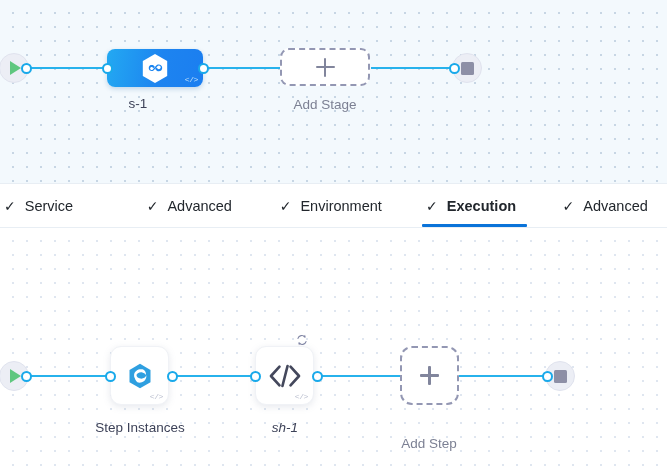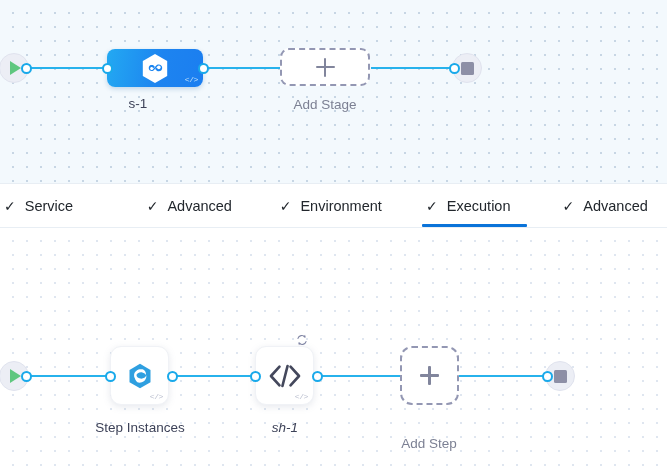--- a/index.html
+++ b/index.html
@@ -40,21 +40,21 @@
   .tab{
     position:relative;
     display:flex;align-items:center;gap:9px;
     padding:0 4px;
     font-size:14.5px;color:#22272d;
     cursor:pointer;
     white-space:nowrap;
     box-sizing:border-box;
   }
   .tab .tick{font-size:14px;color:#22272d;line-height:1;}
-  .tab.active .lbl{font-weight:normal;}
+  .tab.active .lbl{font-weight:bold;}
   .tab.active::after{
     content:"";position:absolute;left:0;right:0;bottom:0;height:3px;
     background:#0a73d9;border-radius:1px;
   }
   .tab-0{margin-left:0px;width:92px;}
   .tab-1{margin-left:52px;width:80px;}
   .tab-2{margin-left:53px;width:113px;}
   .tab-3{margin-left:35px;width:106px;}
   .tab-4{margin-left:32px;width:110px;}
   .edge{position:absolute;height:2px;background:#27b2ec;}

